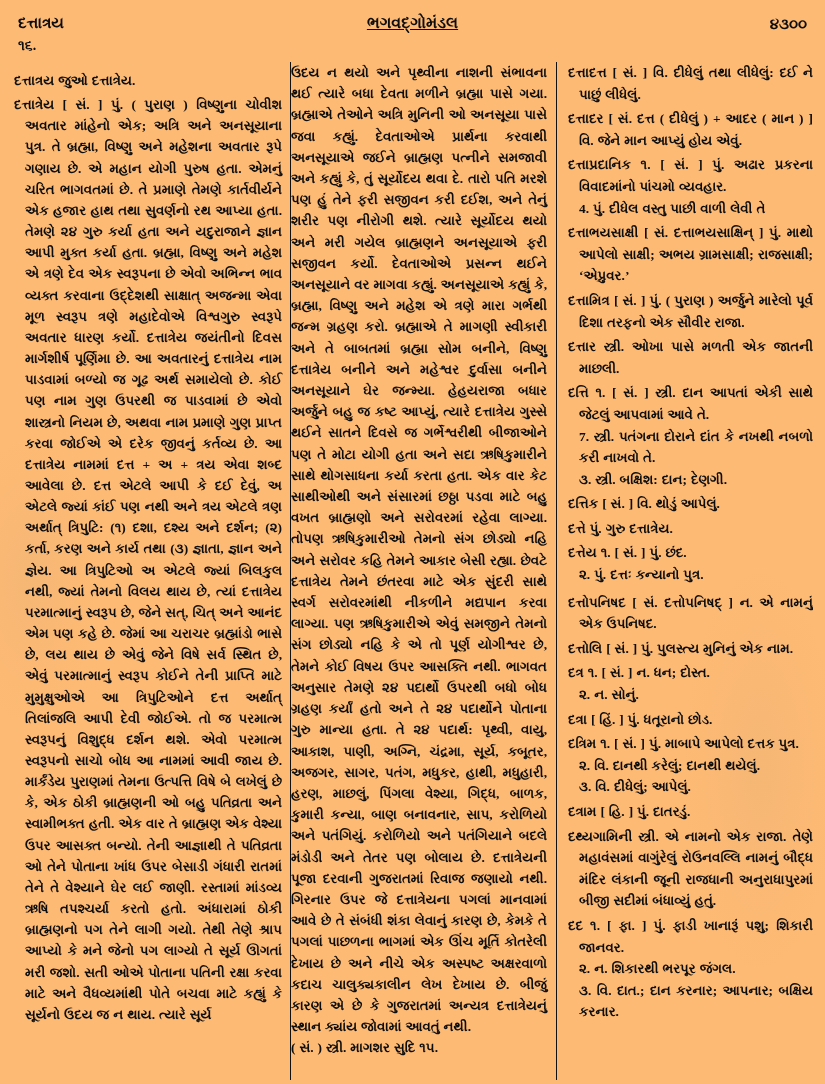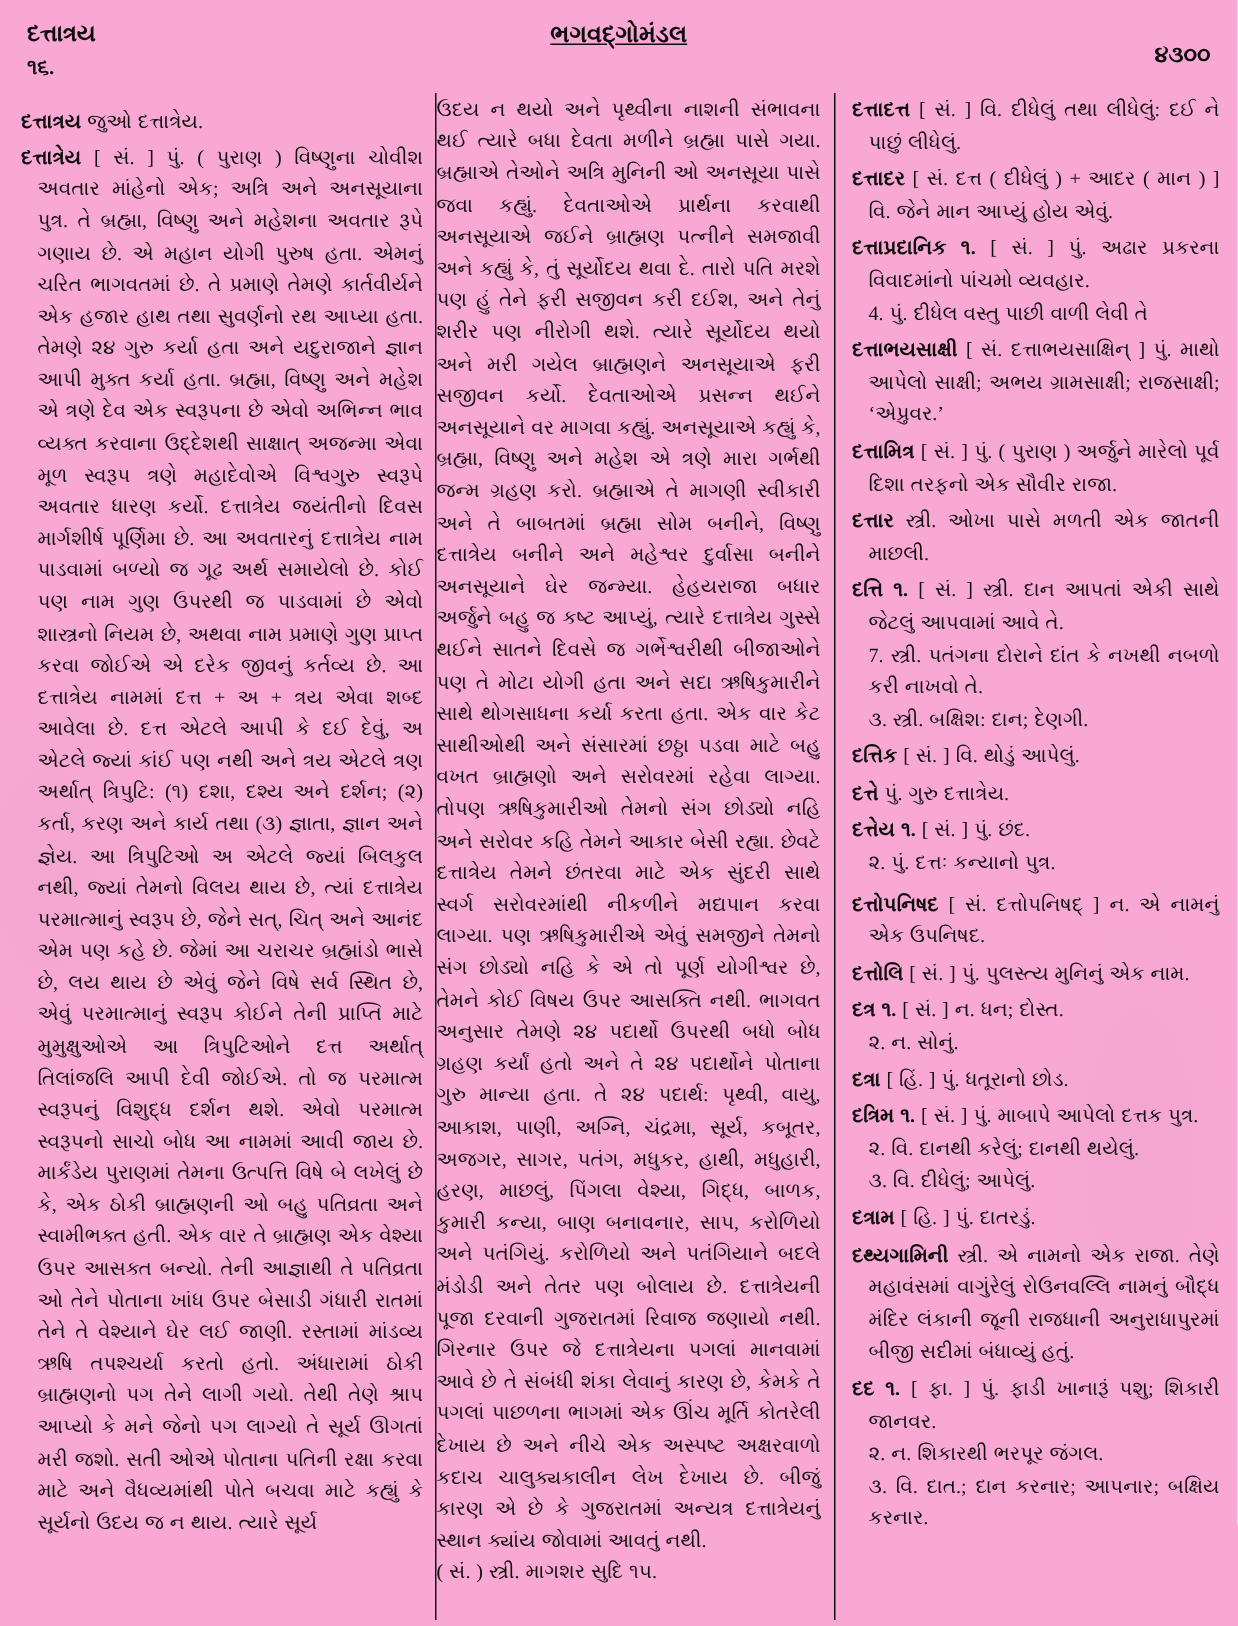--- a/index.html
+++ b/index.html
@@ -4,21 +4,21 @@
 <style>
   html, body {
     margin: 0;
     padding: 0;
     background: #ffffff;
   }
   .page {
     position: relative;
     width: 825px;
     height: 1084px;
-    background: #f9a8d4;
+    background: #fdba74;
     font-family: "Liberation Serif", "DejaVu Serif", serif;
     color: #0d0d0d;
     overflow: hidden;
     box-sizing: border-box;
   }
 
   
   .running-head {
     position: absolute;
     top: 14px;
@@ -43,39 +43,39 @@
     font-size: 16px;
     font-weight: bold;
     text-decoration: underline;
   }
   .rh-right {
     position: absolute;
     right: 0;
     top: 2px;
     font-size: 15px;
     font-weight: bold;
-    margin-top: 12px;
   }
   .rh-subleft {
     position: absolute;
     left: 18px;
     top: 38px;
     font-size: 14px;
     font-weight: bold;
   }
 
   
   .columns {
     position: absolute;
     top: 62px;
     left: 14px;
     right: 12px;
     bottom: 4px;
     display: flex;
     align-items: stretch;
+    font-weight: bold;
   }
   .col {
     position: relative;
     box-sizing: border-box;
     overflow: hidden;
   }
   .col-1 { width: 276px; padding-right: 8px; }
   .col-2 { width: 266px; padding-right: 9px; border-left: 1.4px solid #111; }
   .col-3 { width: 257px; padding-left: 11px; border-left: 1.4px solid #111; }
 

